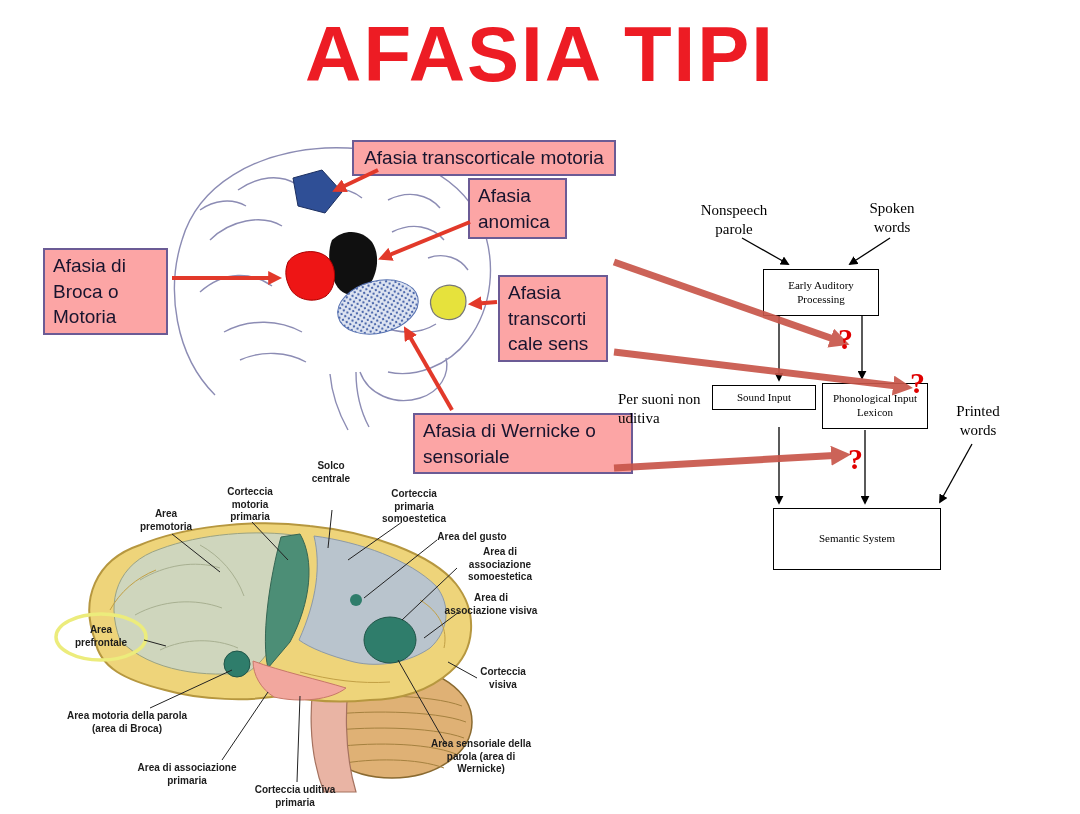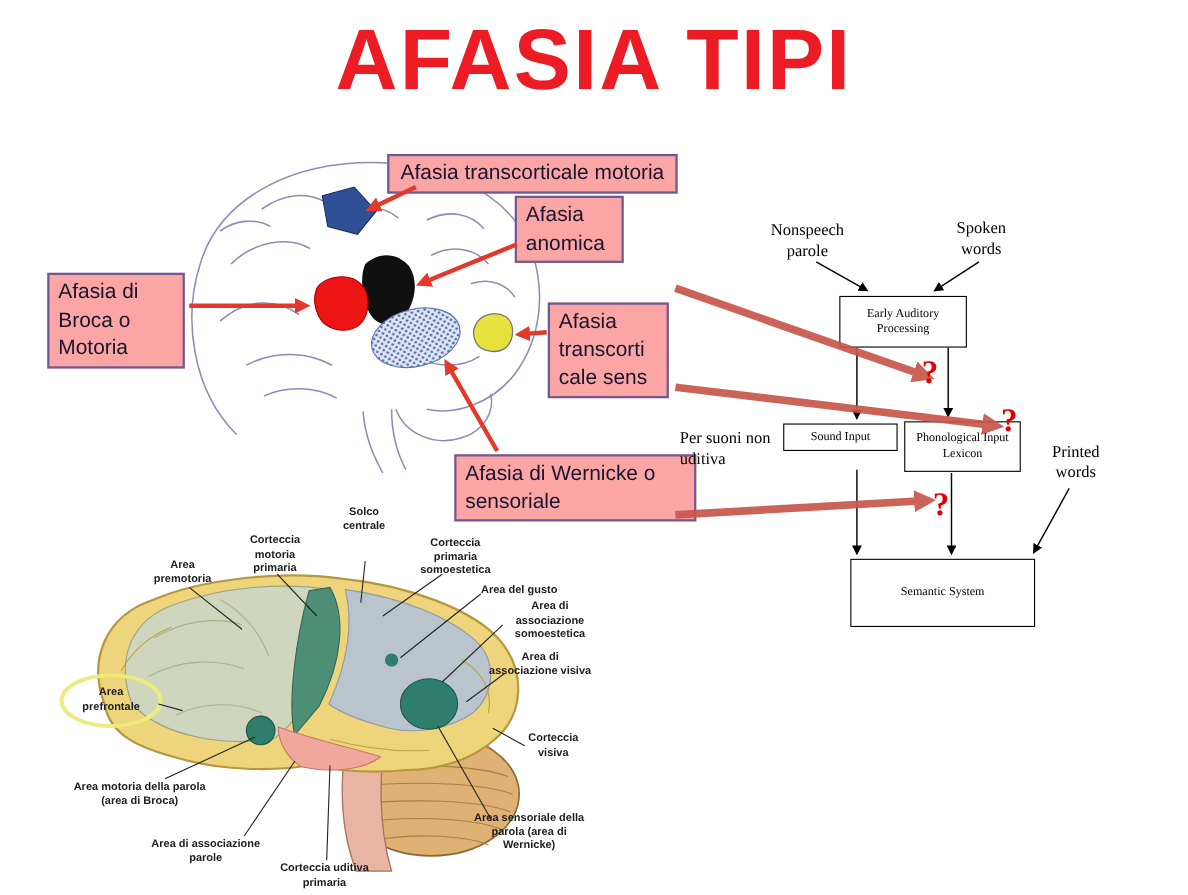--- a/index.html
+++ b/index.html
@@ -174,21 +174,21 @@
   <div class="anat" style="left:128px; top:508px; width:76px;">Area premotoria</div>
   <div class="anat" style="left:214px; top:486px; width:72px;">Corteccia motoria primaria</div>
   <div class="anat" style="left:302px; top:460px; width:58px;">Solco centrale</div>
   <div class="anat" style="left:372px; top:488px; width:84px;">Corteccia primaria somoestetica</div>
   <div class="anat" style="left:430px; top:531px; width:84px;">Area del gusto</div>
   <div class="anat" style="left:452px; top:546px; width:96px;">Area di associazione somoestetica</div>
   <div class="anat" style="left:444px; top:592px; width:94px;">Area di associazione visiva</div>
   <div class="anat" style="left:470px; top:666px; width:66px;">Corteccia visiva</div>
   <div class="anat" style="left:66px; top:624px; width:70px;">Area prefrontale</div>
   <div class="anat" style="left:60px; top:710px; width:134px;">Area motoria della parola (area di Broca)</div>
-  <div class="anat" style="left:126px; top:762px; width:122px;">Area di associazione parole</div>
+  <div class="anat" style="left:126px; top:762px; width:122px;">Area di associazione primaria</div>
   <div class="anat" style="left:240px; top:784px; width:110px;">Corteccia uditiva primaria</div>
   <div class="anat" style="left:428px; top:738px; width:106px;">Area sensoriale della parola (area di Wernicke)</div>
 
   <svg class="layer overlay" viewBox="0 0 1080 814">
     <defs>
       <marker id="mRedThin" viewBox="0 0 10 10" markerWidth="14" markerHeight="14" refX="7" refY="5" orient="auto" markerUnits="userSpaceOnUse">
         <path d="M0,0 L10,5 L0,10 Z" fill="#e2392a"></path>
       </marker>
       <marker id="mRedThick" viewBox="0 0 10 10" markerWidth="20" markerHeight="20" refX="6" refY="5" orient="auto" markerUnits="userSpaceOnUse">
         <path d="M0,0 L10,5 L0,10 Z" fill="#c8564a"></path>

